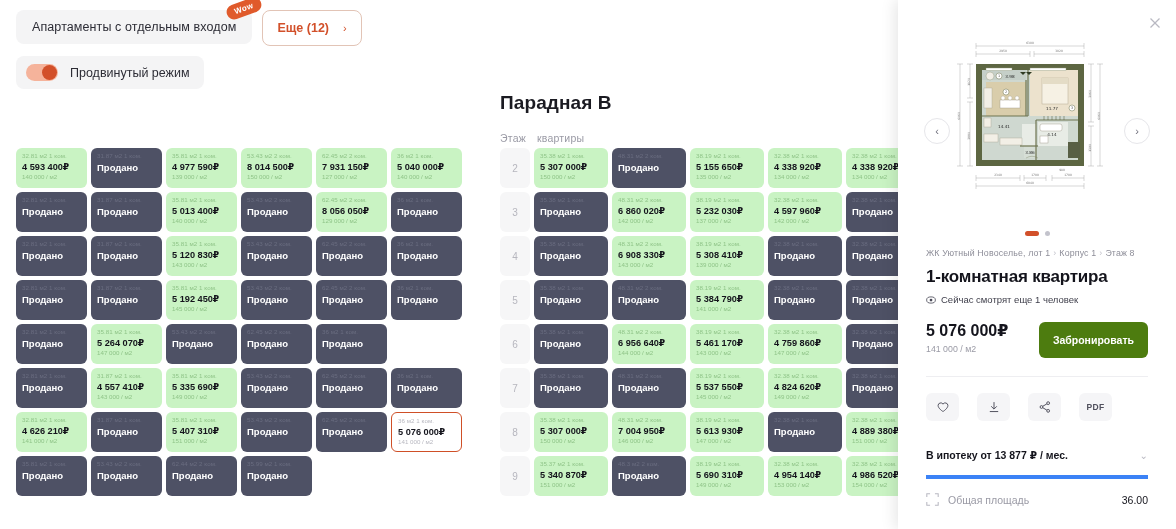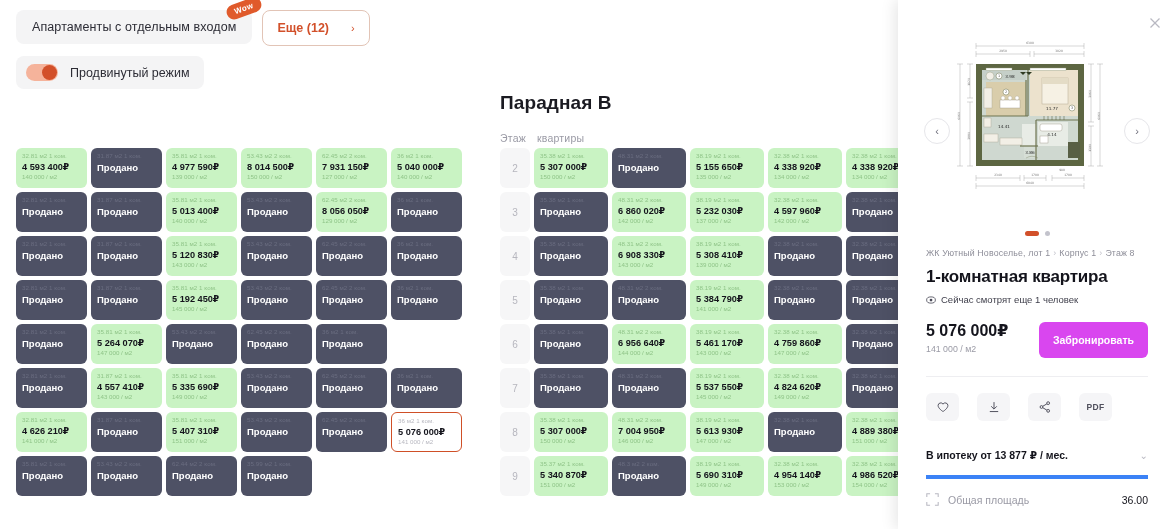--- a/index.html
+++ b/index.html
@@ -24,21 +24,21 @@
   .chip-badge {
     position: absolute; right: -9px; top: -9px;
     background: #e05a2b; color: #fff;
     font-size: 8px; font-weight: 700; letter-spacing: .4px;
     padding: 3px 8px; border-radius: 10px;
     transform: rotate(-20deg);
   }
   .chip-more {
     background: #fff; border: 1px solid #e2c4b6; border-radius: 8px;
     padding: 10px 14px; font-size: 12.5px; font-weight: 700; color: #d2502a;
-    display: flex; align-items: center; gap: 22px; cursor: pointer;
+    display: flex; align-items: center; gap: 14px; cursor: pointer;
     font-family: inherit;
   }
   .chip-more .chev { font-size: 11px; color: #d2502a; font-weight: 400; }
 
   .mode-row {
     margin-top: 10px; display: inline-flex; align-items: center; gap: 12px;
     background: #f4f4f5; border-radius: 8px; padding: 8px 14px 8px 10px;
     cursor: pointer;
   }
   .switch {
@@ -168,21 +168,21 @@
   .viewers .eye svg { width: 100%; height: 100%; display: block; }
   .viewers .txt { font-size: 9.5px; color: #3d3d49; }
 
   .price-row {
     display: flex; align-items: flex-start; justify-content: space-between;
     margin-top: 16px; gap: 10px;
   }
   .price-main { font-size: 16px; font-weight: 700; color: #14141c; white-space: nowrap; }
   .price-ppm { font-size: 8.8px; color: #9a9aa5; margin-top: 4px; white-space: nowrap; }
   .btn-book {
-    background: #d946ef; color: #fff; border: none; border-radius: 6px;
+    background: #4d7c0f; color: #fff; border: none; border-radius: 6px;
     font-size: 10.5px; font-weight: 700; padding: 12px 14px;
     cursor: pointer; white-space: nowrap; font-family: inherit;
     margin-top: 1px;
   }
 
   .divider { height: 1px; background: #eeeef1; margin: 18px 0 0 0; }
 
   .action-row { display: flex; gap: 18px; margin-top: 16px; }
   .act {
     width: 33px; height: 28px; border-radius: 6px; background: #f5f5f7;

